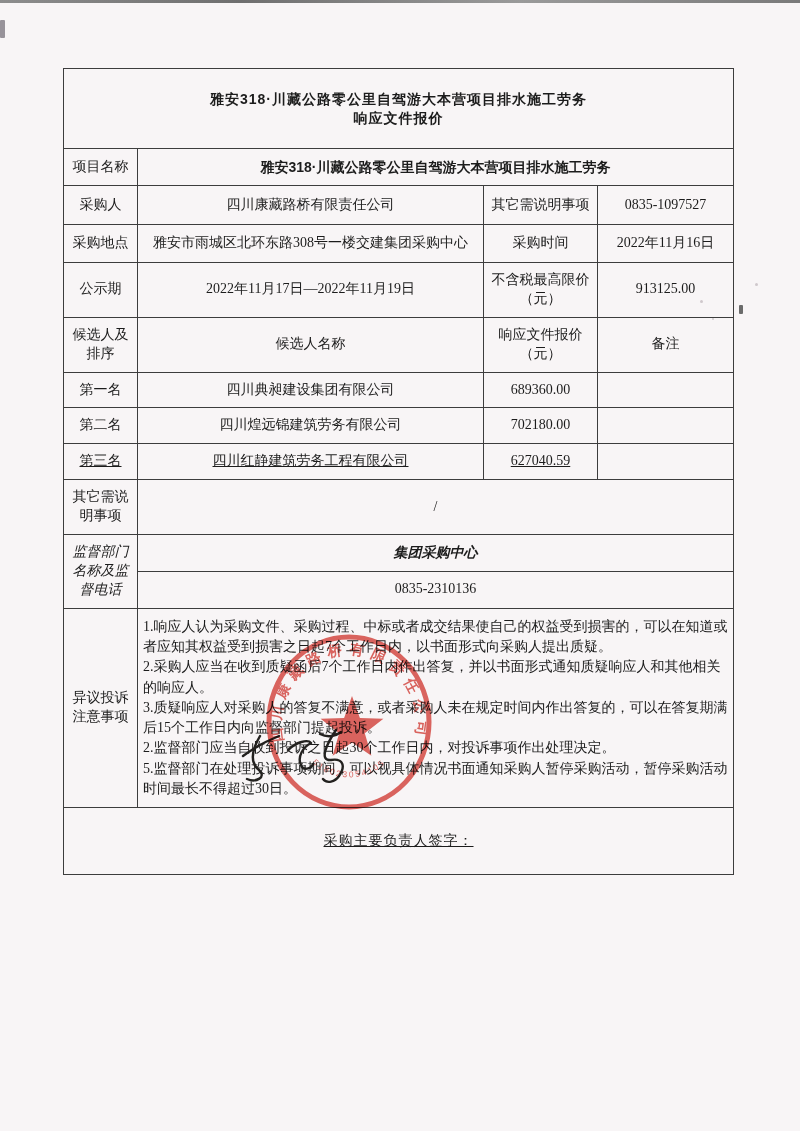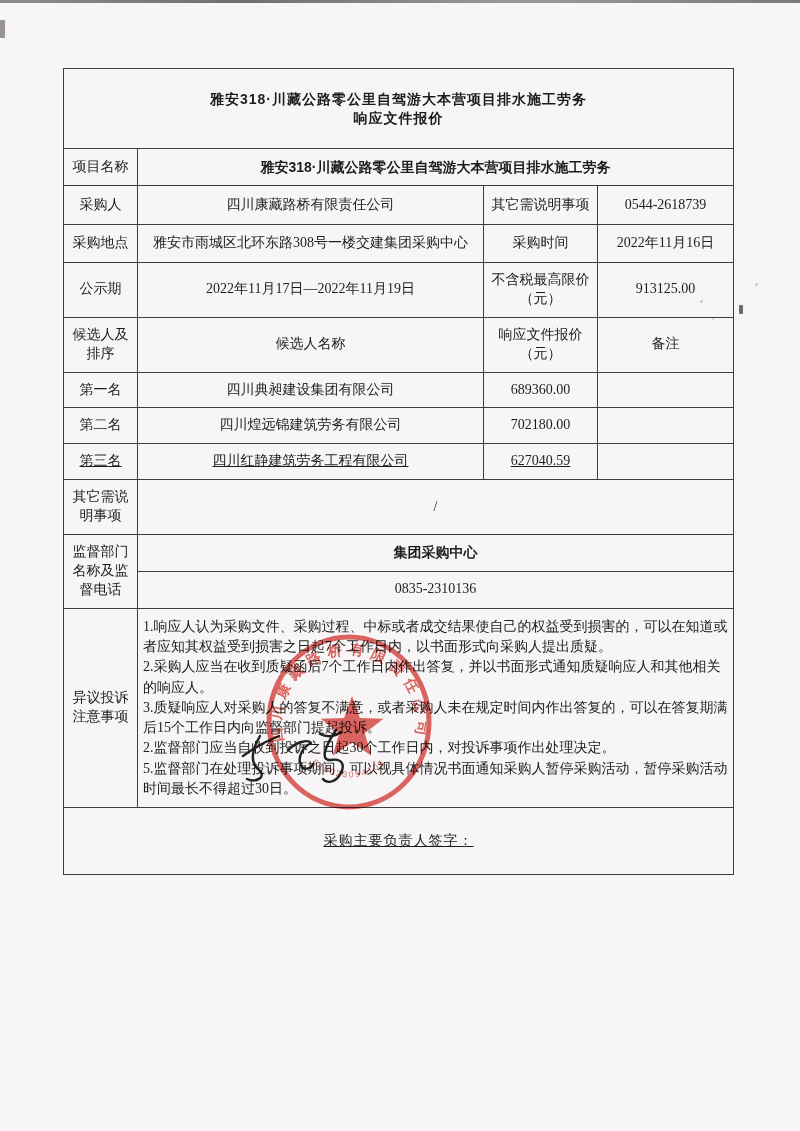--- a/index.html
+++ b/index.html
@@ -37,21 +37,21 @@
   tr.h-title { height:80px; }
   tr.h-r1 { height:37px; }
   tr.h-r2 { height:39px; }
   tr.h-r3 { height:38px; }
   tr.h-r4 { height:49px; }
   tr.h-r5 { height:43px; }
   tr.h-r6 { height:30px; }
   tr.h-r7 { height:32px; }
   tr.h-r8 { height:30px;text-decoration:underline; }
   tr.h-r9 { height:35px; }
-  tr.h-r10a { height:33px; }
+  tr.h-r10a { height:33px;font-style:italic; }
   tr.h-r10b { height:30px; }
   tr.h-r11 { height:183px; }
   tr.h-r12 { height:67px; }
   .objection-cell { text-align:left; padding:4px 8px; }
   .objection-cell .obj-item { font-size:14px; line-height:1.45; text-align:left; }
   .sig-cell { text-align:left; padding-left:7px; font-size:15px; letter-spacing:1px;text-decoration:underline; }
   
   #stamp {
     position:absolute; left:244px; top:617px; width:210px; height:210px;
     opacity:0.82; mix-blend-mode:multiply; pointer-events:none;
@@ -92,21 +92,21 @@
 
     <tr class="h-r1">
       <td>项目名称</td>
       <td colspan="3" class="bold-sans">雅安318·川藏公路零公里自驾游大本营项目排水施工劳务</td>
     </tr>
 
     <tr class="h-r2">
       <td>采购人</td>
       <td>四川康藏路桥有限责任公司</td>
       <td>其它需说明事项</td>
-      <td>0544-2618739</td>
+      <td>0835-1097527</td>
     </tr>
 
     <tr class="h-r3">
       <td>采购地点</td>
       <td>雅安市雨城区北环东路308号一楼交建集团采购中心</td>
       <td>采购时间</td>
       <td>2022年11月16日</td>
     </tr>
 
     <tr class="h-r4">

